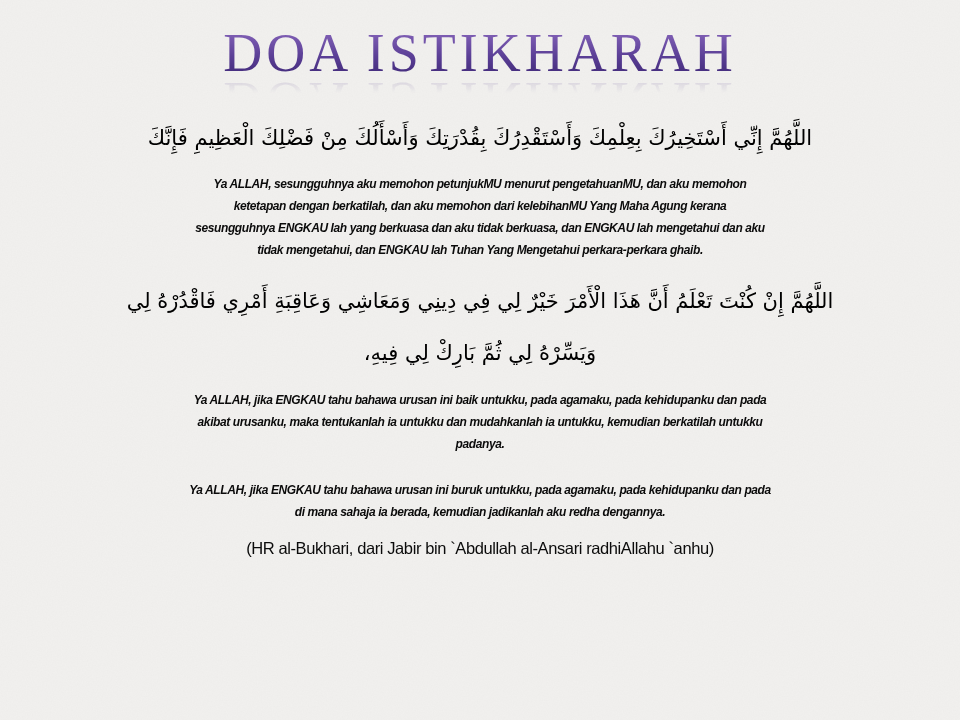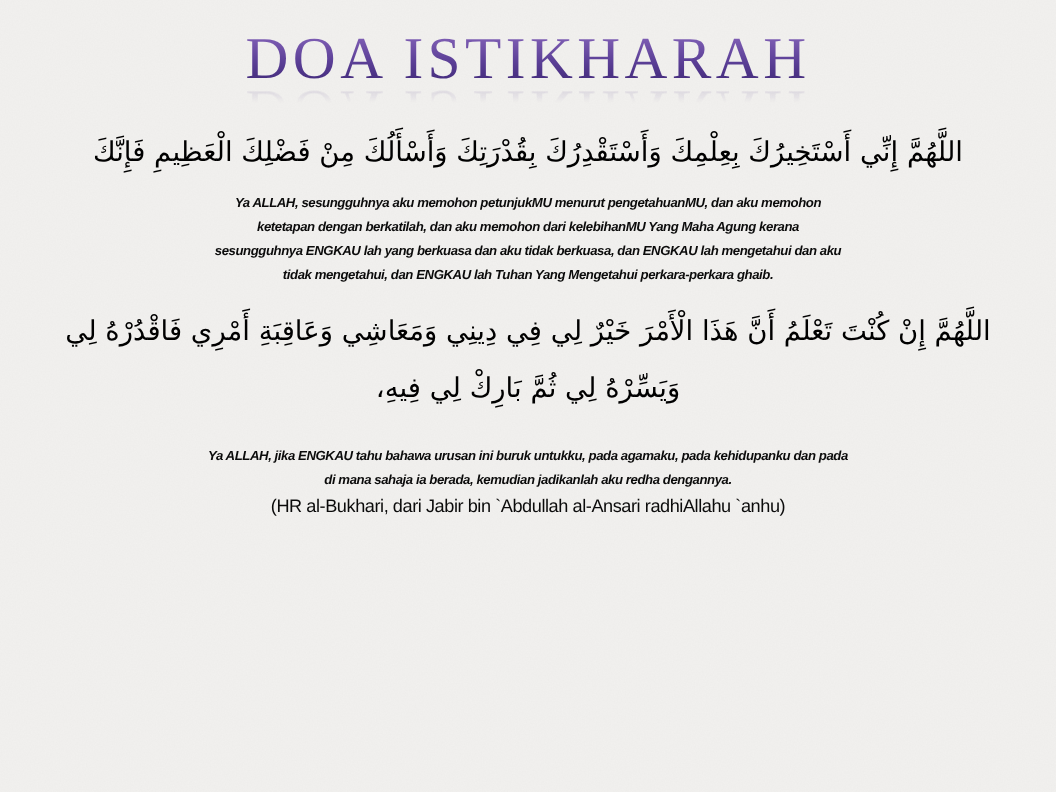--- a/index.html
+++ b/index.html
@@ -33,21 +33,21 @@
     line-height:66px;
     background:linear-gradient(to bottom, #8a68bd 10%, #5b3f96 55%, #392370 95%);
     -webkit-background-clip:text;
     background-clip:text;
     color:transparent;
     -webkit-box-reflect: below -18px linear-gradient(transparent 62%, rgba(0,0,0,0.28));
   }
   .arabic {
     direction:rtl;
     font-family:"DejaVu Sans", sans-serif;
-    font-size:25px;
+    font-size:21px;
     line-height:52px;
     color:#000;
   }
   .ar-line {
     display:flex;
     justify-content:center;
     white-space:nowrap;
   }
   .malay {
     font-family:"Liberation Sans", sans-serif;
@@ -63,21 +63,21 @@
     font-size:16.5px;
     letter-spacing:-0.4px;
     color:#0b0b0b;
   }
   .mt-a1 { margin-top:0px; }
   .mt-m1 { margin-top:9px; }
   .mt-a2 { margin-top:14px; }
   .mt-m2 { margin-top:10px; }
   .mt-a3 { margin-top:10px; }
   .mt-m3 { margin-top:24px; }
-  .mt-ci { margin-top:4px; }
+  .mt-ci { margin-top:16px; }
 </style>
 </head>
 <body>
 
 <div class="slide">
 
   <svg class="noise" width="960" height="720" xmlns="http://www.w3.org/2000/svg">
     <filter id="grain">
       <feTurbulence type="fractalNoise" baseFrequency="0.8" numOctaves="2" stitchTiles="stitch"></feTurbulence>
       <feColorMatrix type="matrix" values="0 0 0 0 0.55  0 0 0 0 0.54  0 0 0 0 0.53  0 0 0 0.10 0"></feColorMatrix>
@@ -100,20 +100,25 @@
       <div>ketetapan dengan berkatilah, dan aku memohon dari kelebihanMU Yang Maha Agung kerana</div>
       <div>sesungguhnya ENGKAU lah yang berkuasa dan aku tidak berkuasa, dan ENGKAU lah mengetahui dan aku</div>
       <div>tidak mengetahui, dan ENGKAU lah Tuhan Yang Mengetahui perkara-perkara ghaib.</div>
     </div>
 
     <div class="arabic mt-a2">
       <div class="ar-line">اللَّهُمَّ إِنْ كُنْتَ تَعْلَمُ أَنَّ هَذَا الْأَمْرَ خَيْرٌ لِي فِي دِينِي وَمَعَاشِي وَعَاقِبَةِ أَمْرِي فَاقْدُرْهُ لِي</div>
       <div class="ar-line">وَيَسِّرْهُ لِي ثُمَّ بَارِكْ لِي فِيهِ،</div>
     </div>
 
+    <div class="malay mt-m2">
+      <div>Ya ALLAH, jika ENGKAU tahu bahawa urusan ini baik untukku, pada agamaku, pada kehidupanku dan pada</div>
+      <div>akibat urusanku, maka tentukanlah ia untukku dan mudahkanlah ia untukku, kemudian berkatilah untukku</div>
+      <div>padanya.</div>
+    </div>
 
 
     <div class="malay mt-m3">
       <div>Ya ALLAH, jika ENGKAU tahu bahawa urusan ini buruk untukku, pada agamaku, pada kehidupanku dan pada</div>
       <div>di mana sahaja ia berada, kemudian jadikanlah aku redha dengannya.</div>
     </div>
 
     <div class="citation mt-ci">(HR al-Bukhari, dari Jabir bin `Abdullah al-Ansari radhiAllahu `anhu)</div>
 
   </div>

